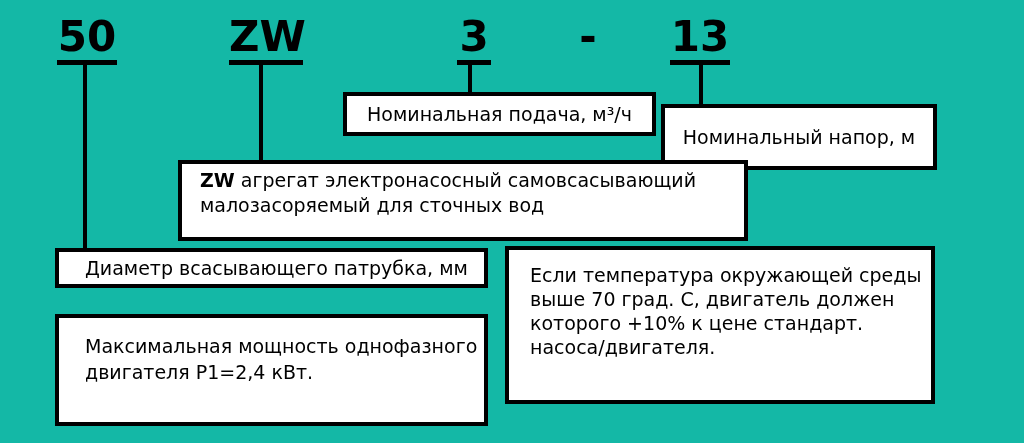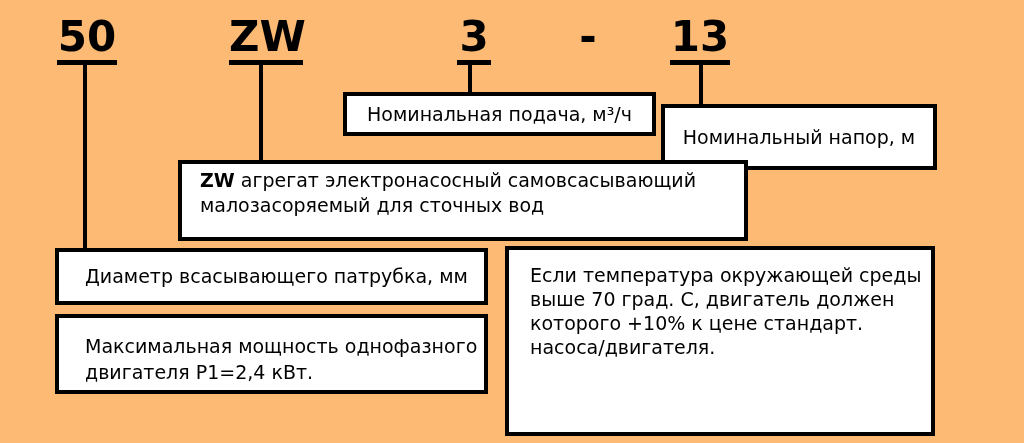--- a/index.html
+++ b/index.html
@@ -4,21 +4,21 @@
 <style>
   html, body {
     margin: 0;
     padding: 0;
     background: #ffffff;
   }
   .canvas {
     position: relative;
     width: 1024px;
     height: 443px;
-    background: #fdba74;
+    background: #14b8a6;
     color: #000000;
     font-family: "DejaVu Sans", "Liberation Sans", sans-serif;
     overflow: hidden;
   }
   
   .code-part {
     position: absolute;
     top: 13px;
     height: 47px;
     line-height: 47px;
@@ -80,29 +80,29 @@
     <span>Номинальный напор, м</span>
   </div>
 
   <div class="box" style="left:178px; top:160px; width:570px; height:81px; padding:4px 10px 0 18px;">
     <div class="line">
       <span class="bold">ZW</span><span> агрегат электронасосный самовсасывающий</span>
     </div>
     <div class="line">малозасоряемый для сточных вод</div>
   </div>
 
-  <div class="box vcenter" style="left:55px; top:248px; width:433px; height:57px; padding-left:26px;">
+  <div class="box vcenter" style="left:55px; top:248px; width:433px; height:40px; padding-left:26px;">
     <span>Диаметр всасывающего патрубка, мм</span>
   </div>
 
-  <div class="box" style="left:55px; top:314px; width:433px; height:80px; padding:15px 0 0 26px; line-height:26px;">
+  <div class="box" style="left:55px; top:314px; width:433px; height:112px; padding:15px 0 0 26px; line-height:26px;">
     <div class="line">Максимальная мощность однофазного</div>
     <div class="line">двигателя Р1=2,4 кВт.</div>
   </div>
 
-  <div class="box" style="left:505px; top:246px; width:430px; height:190px; padding:13px 0 8px 21px; line-height:24px;">
+  <div class="box" style="left:505px; top:246px; width:430px; height:158px; padding:13px 0 8px 21px; line-height:24px;">
     <div class="line">Если температура окружающей среды</div>
     <div class="line">выше 70 град. С, двигатель должен</div>
     <div class="line">которого +10% к цене стандарт.</div>
     <div class="line">насоса/двигателя.</div>
   </div>
 
 </div>
 
 </body></html>

